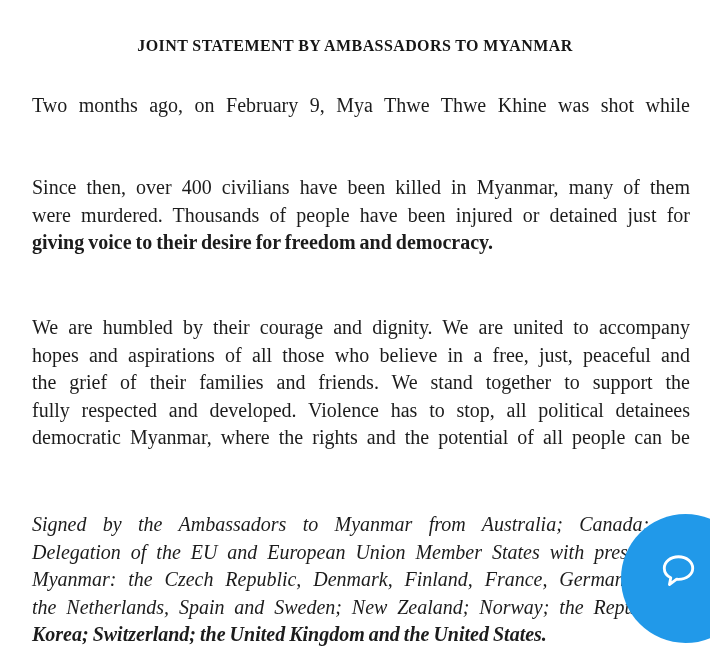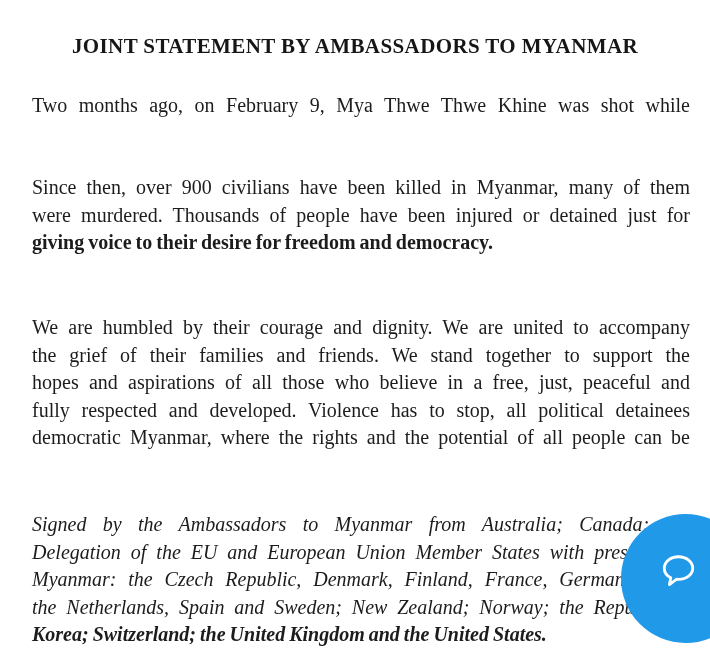--- a/index.html
+++ b/index.html
@@ -11,21 +11,21 @@
     overflow: hidden;
     font-family: "Liberation Serif", serif;
     color: #1c1c1c;
   }
   .title {
     position: absolute;
     top: 34px;
     left: 0;
     width: 100%;
     margin: 0;
-    font-size: 21px;
+    font-size: 16px;
     line-height: 24px;
     font-weight: 700;
     letter-spacing: 0.4px;
     text-align: center;
     color: #161616;
   }
   .para {
     position: absolute;
     left: 32px;
     right: 20px;
@@ -68,29 +68,29 @@
 
 <div class="page">
 
   <h1 class="title">JOINT STATEMENT BY AMBASSADORS TO MYANMAR</h1>
 
   <div class="para" style="top:92px">
     <div class="line">Two months ago, on February 9, Mya Thwe Thwe Khine was shot while</div>
   </div>
 
   <div class="para" style="top:174px">
-    <div class="line">Since then, over 900 civilians have been killed in Myanmar, many of them</div>
+    <div class="line">Since then, over 400 civilians have been killed in Myanmar, many of them</div>
     <div class="line">were murdered. Thousands of people have been injured or detained just for</div>
     <div class="line last">giving voice to their desire for freedom and democracy.</div>
   </div>
 
   <div class="para" style="top:314px">
     <div class="line">We are humbled by their courage and dignity. We are united to accompany</div>
+    <div class="line">hopes and aspirations of all those who believe in a free, just, peaceful and</div>
     <div class="line">the grief of their families and friends. We stand together to support the</div>
-    <div class="line">hopes and aspirations of all those who believe in a free, just, peaceful and</div>
     <div class="line">fully respected and developed. Violence has to stop, all political detainees</div>
     <div class="line">democratic Myanmar, where the rights and the potential of all people can be</div>
   </div>
 
   <div class="para italic" style="top:511px">
     <div class="line">Signed by the Ambassadors to Myanmar from Australia; Canada; the</div>
     <div class="line">Delegation of the EU and European Union Member States with presence in</div>
     <div class="line">Myanmar: the Czech Republic, Denmark, Finland, France, Germany, Italy,</div>
     <div class="line">the Netherlands, Spain and Sweden; New Zealand; Norway; the Republic of</div>
     <div class="line last">Korea; Switzerland; the United Kingdom and the United States.</div>

